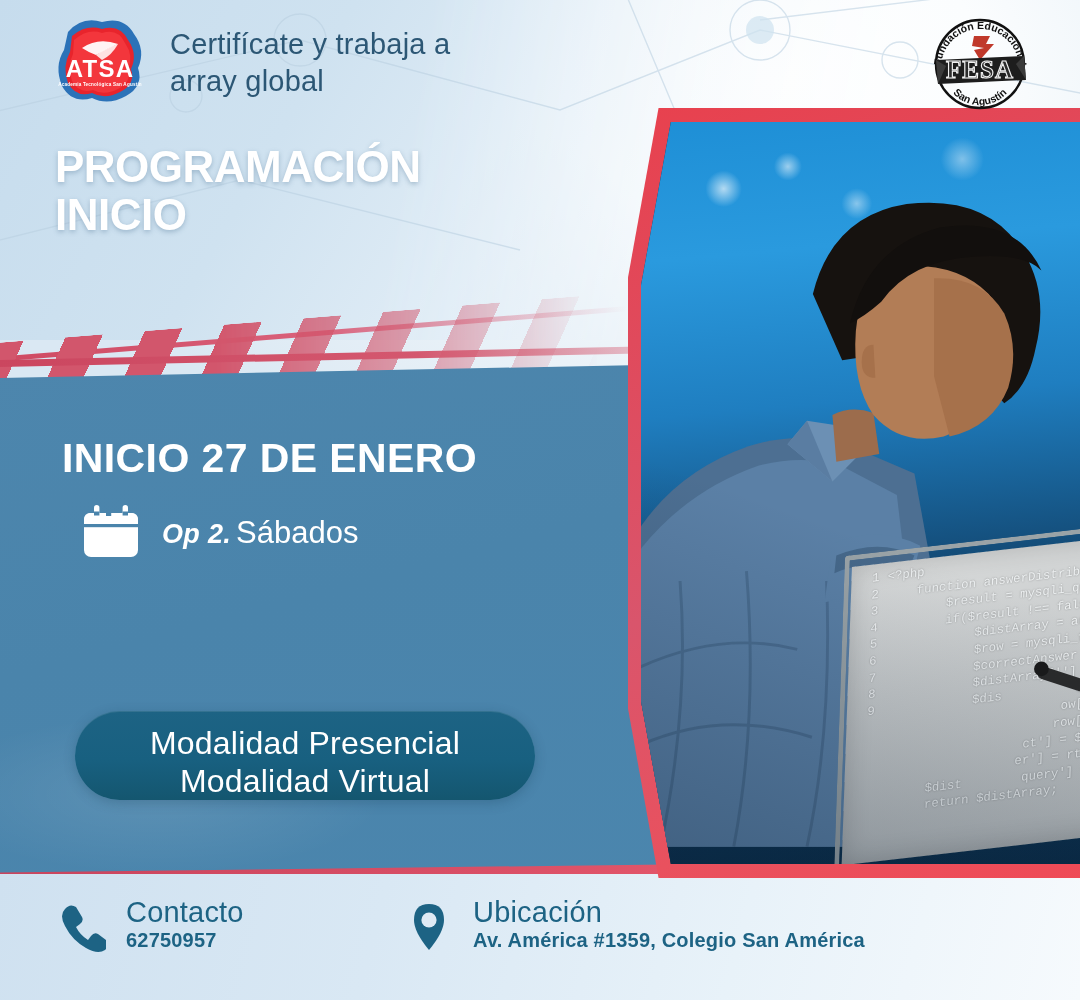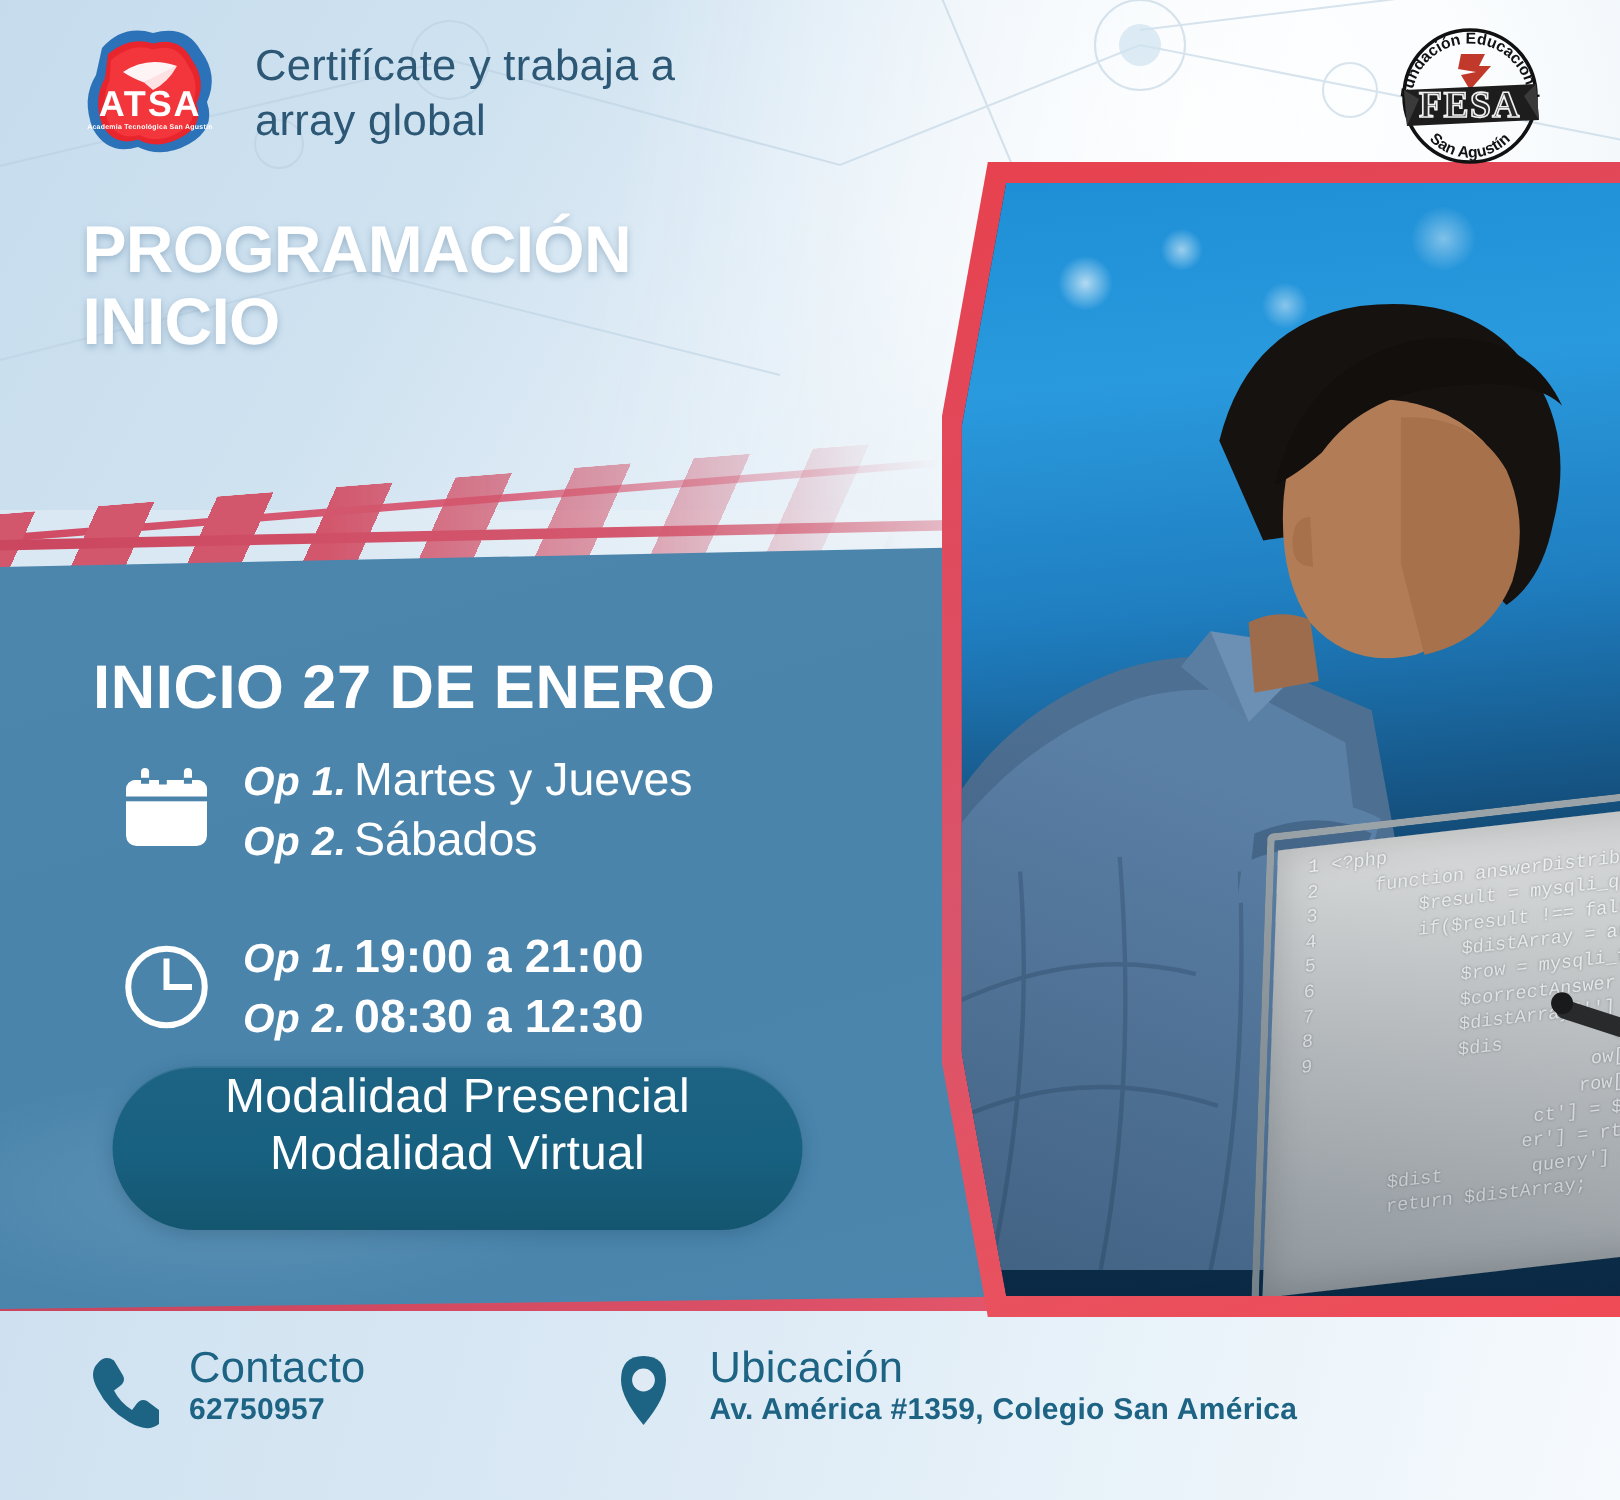--- a/index.html
+++ b/index.html
@@ -106,24 +106,24 @@
 
   .lines { color:#ffffff; }
   .line { font-size:31px; line-height:1.30; white-space:nowrap; }
   .op { font-style:italic; font-weight:700; font-size:27px; margin-right:5px; letter-spacing:.3px; }
   .val-light { font-weight:400; }
   .val-bold  { font-weight:700; }
 
   
   .pill {
     position:absolute; left:75px; top:711px; z-index:30;
-    width:460px; height:109px; border-radius:58px;
+    width:460px; height:89px; border-radius:58px;
     background:linear-gradient(180deg,#1d6384 0%, #186080 55%, #14566f 100%);
     box-shadow:0 3px 12px rgba(20,60,85,.28), inset 0 1px 0 rgba(255,255,255,.10);
-    display:flex; flex-direction:column; align-items:center; justify-content:flex-start;
+    display:flex; flex-direction:column; align-items:center; justify-content:flex-end;
   }
   .pill-line { color:#fff; font-size:32px; line-height:1.19; font-weight:400; letter-spacing:.2px; }
 
   
   .footer { position:absolute; left:0; top:874px; width:100%; height:126px; z-index:40; }
   .foot-item { position:absolute; display:flex; align-items:flex-end; }
   .foot-contact { left:58px; top:22px; }
   .foot-place   { left:405px; top:22px; }
   .foot-ico { width:48px; height:52px; flex:0 0 48px; margin-right:20px; }
   .foot-txt { color:#1d6384; }
@@ -292,42 +292,25 @@
       <rect x="6" y="13" width="54" height="12" rx="6" fill="#ffffff"></rect>
       <rect x="6" y="24" width="54" height="3.2" fill="#4a84ab"></rect>
       <rect x="16" y="5" width="5.4" height="15" rx="2.7" fill="#ffffff"></rect>
       <rect x="44.6" y="5" width="5.4" height="15" rx="2.7" fill="#ffffff"></rect>
       <rect x="16" y="11.5" width="5.4" height="4" fill="#4a84ab"></rect>
       <rect x="44.6" y="11.5" width="5.4" height="4" fill="#4a84ab"></rect>
       <rect x="28" y="12" width="5.2" height="4" fill="#4a84ab"></rect>
     </svg>
     <div class="lines">
       <div class="line">
-        <span class="op">Op 1.</span><span class="val-light">Martes y Jueves</span>
-      </div>
-      <div class="line">
         <span class="op">Op 2.</span><span class="val-light">Sábados</span>
       </div>
     </div>
   </div>
 
-  <div class="info-row row-clk">
-    <svg class="ico" viewBox="0 0 66 66">
-      <circle cx="33" cy="33" r="25.5" fill="none" stroke="#ffffff" stroke-width="4"></circle>
-      <path d="M33 16 L33 33 L48 33" fill="none" stroke="#ffffff" stroke-width="4" stroke-linecap="square"></path>
-    </svg>
-    <div class="lines">
-      <div class="line">
-        <span class="op">Op 1.</span><span class="val-bold">19:00 a 21:00</span>
-      </div>
-      <div class="line">
-        <span class="op">Op 2.</span><span class="val-bold">08:30 a 12:30</span>
-      </div>
-    </div>
-  </div>
 
   <div class="pill">
     <div class="pill-line">Modalidad Presencial</div>
     <div class="pill-line">Modalidad Virtual</div>
   </div>
 
   <div class="hex-wrap">
     <div class="hex-border"></div>
     <div class="hex-photo">
       <div class="ph-bg"></div>

